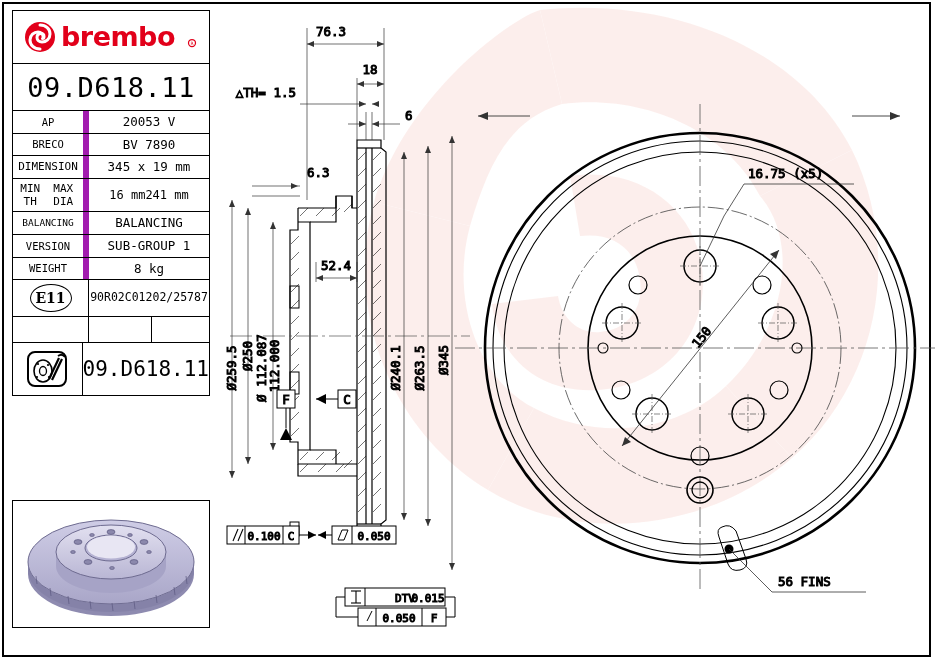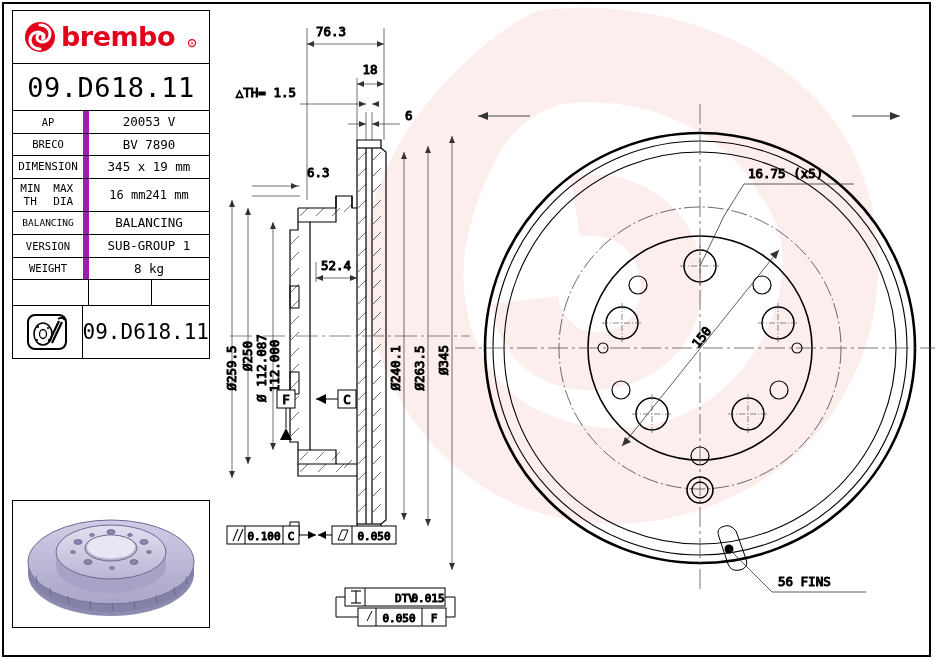--- a/index.html
+++ b/index.html
@@ -123,20 +123,29 @@
     <div class="row r-small">
       <div class="k">VERSION</div>
       <div class="v">SUB-GROUP 1</div>
     </div>
 
     <div class="row r-small">
       <div class="k">WEIGHT</div>
       <div class="v">8 kg</div>
     </div>
 
+    <div class="row">
+      <div class="e11cell">
+        <span class="e11">E11</span>
+      </div>
+      <div class="v two-line" style="font-size:11.5px;padding:4px 0">
+        <span>90R</span>
+        <span>02C01202/25787</span>
+      </div>
+    </div>
 
     <div class="row blankrow row3">
       <div class="k"></div>
       <div class="k2"></div>
       <div class="v"></div>
     </div>
 
     <div class="row">
       <div class="disc-icon-cell">
         <svg width="44" height="40" viewBox="0 0 44 40">

